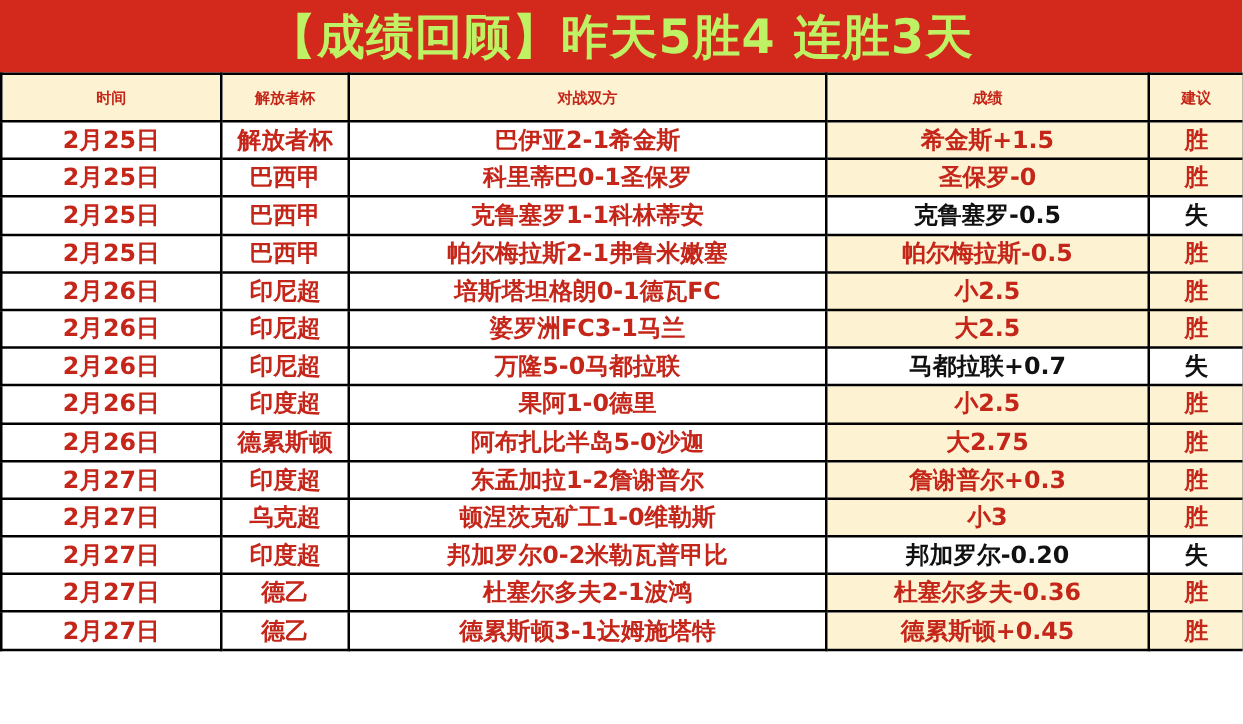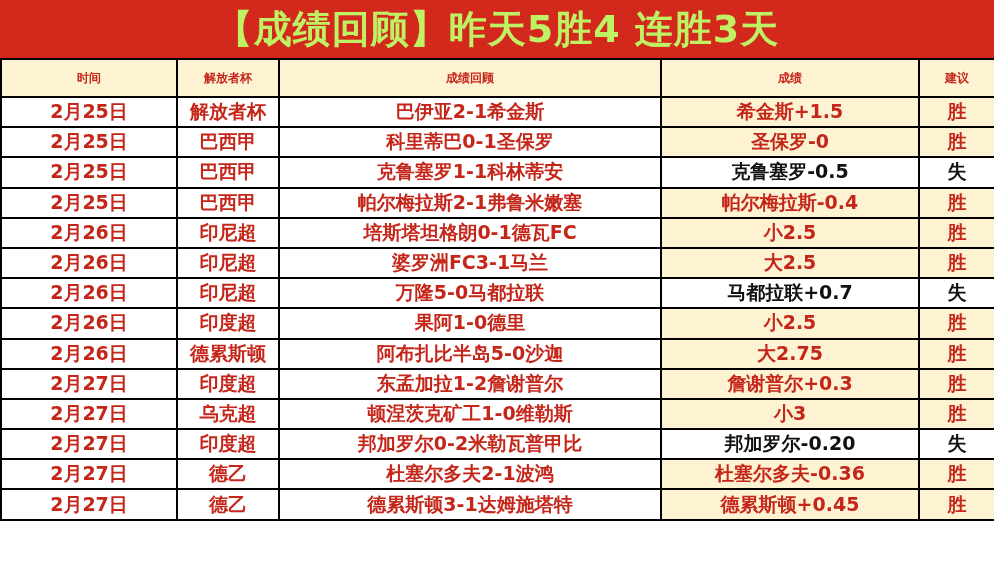--- a/index.html
+++ b/index.html
@@ -77,21 +77,21 @@
     <col class="c-time">
       <col class="c-league">
       <col class="c-match">
       <col class="c-result">
       <col class="c-verdict">
   </colgroup>
   <thead>
     <tr>
       <th>时间</th>
       <th>解放者杯</th>
-      <th>成绩回顾</th>
+      <th>对战双方</th>
       <th>成绩</th>
       <th>建议</th>
     </tr>
   </thead>
   <tbody>
       <tr>
     <td>2月25日</td>
     <td>解放者杯</td>
     <td>巴伊亚2-1希金斯</td>
     <td class="win">希金斯+1.5</td>
@@ -108,21 +108,21 @@
     <td>2月25日</td>
     <td>巴西甲</td>
     <td>克鲁塞罗1-1科林蒂安</td>
     <td class="loss">克鲁塞罗-0.5</td>
     <td class="loss">失</td>
   </tr>
       <tr>
     <td>2月25日</td>
     <td>巴西甲</td>
     <td>帕尔梅拉斯2-1弗鲁米嫩塞</td>
-    <td class="win">帕尔梅拉斯-0.4</td>
+    <td class="win">帕尔梅拉斯-0.5</td>
     <td class="win">胜</td>
   </tr>
       <tr>
     <td>2月26日</td>
     <td>印尼超</td>
     <td>培斯塔坦格朗0-1德瓦FC</td>
     <td class="win">小2.5</td>
     <td class="win">胜</td>
   </tr>
       <tr>

